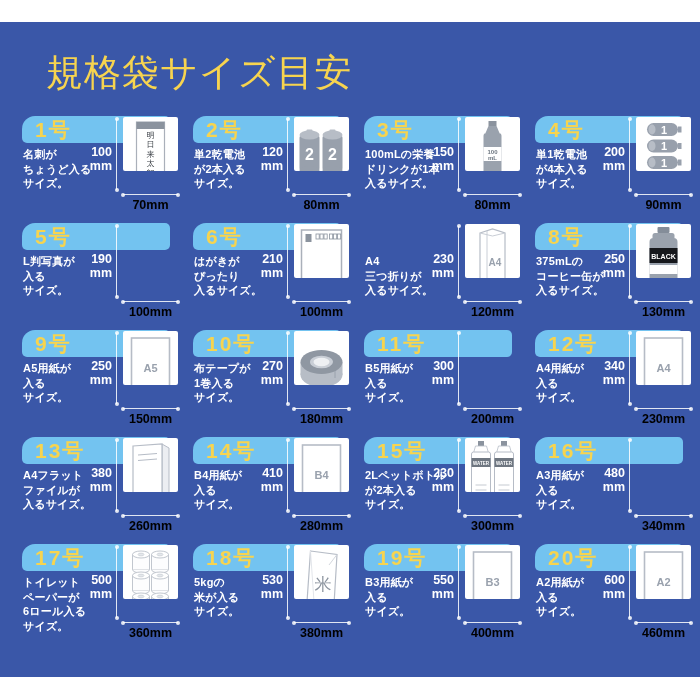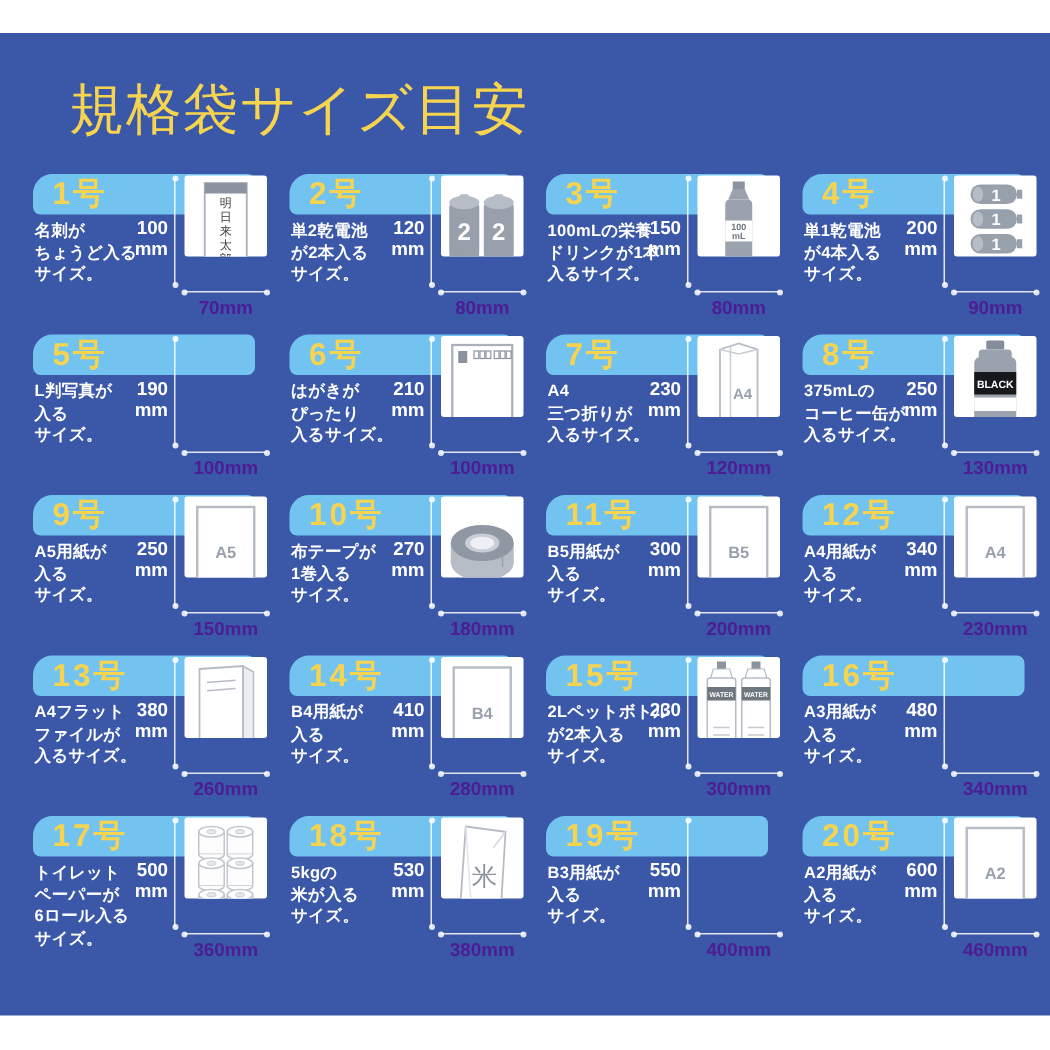--- a/index.html
+++ b/index.html
@@ -27,21 +27,21 @@
   .vline::before,.vline::after{content:"";position:absolute;left:-1.5px;width:4px;height:4px;
     border-radius:50%;background:var(--line);}
   .vline::before{top:-2px;} .vline::after{bottom:-2px;}
   .hdim{position:absolute;right:67px;top:30px;text-align:right;color:#fff;font-weight:bold;
     font-size:12.5px;line-height:1.1;}
   .hdim span{display:block;}
   .wline{position:absolute;right:1px;top:78px;width:55px;height:1px;background:var(--line);}
   .wline::before,.wline::after{content:"";position:absolute;top:-1.5px;width:4px;height:4px;
     border-radius:50%;background:var(--line);}
   .wline::before{left:-2px;} .wline::after{right:-2px;}
-  .wdim{position:absolute;right:1px;top:82px;width:55px;text-align:center;color:#4c1d95;
+  .wdim{position:absolute;right:1px;top:82px;width:55px;text-align:center;color:#000000;
     font-weight:bold;font-size:12.5px;}
   svg text{font-family:"Liberation Sans","DejaVu Sans",sans-serif;}
 </style>
 </head>
 <body>
 
 <div class="stage">
   <div class="panel"></div>
   <h1 class="title">規格袋サイズ目安</h1>
   <div class="grid">
@@ -192,23 +192,20 @@
             <rect x="30" y="10" width="3.2" height="5" fill="none" stroke="#8b939e" stroke-width="0.8"></rect>
             <rect x="35.5" y="10" width="3.2" height="5" fill="none" stroke="#8b939e" stroke-width="0.8"></rect>
             <rect x="39.5" y="10" width="3.2" height="5" fill="none" stroke="#8b939e" stroke-width="0.8"></rect>
             <rect x="43.5" y="10" width="3.2" height="5" fill="none" stroke="#8b939e" stroke-width="0.8"></rect>
           </svg>
         </div>
     <div class="wline"></div>
     <div class="wdim">100mm</div>
   </div>
       <div class="card">
-    <div class="bar">
-      <span class="num">7号</span>
-    </div>
     <div class="desc">A4
 三つ折りが
 入るサイズ。</div>
     <div class="hdim">
       <span class="hv">230</span>
       <span class="hu">mm</span>
     </div>
     <div class="vline"></div>
     <div class="bag">
           <svg viewBox="0 0 55 74">
@@ -297,26 +294,20 @@
       <span class="num">11号</span>
     </div>
     <div class="desc">B5用紙が
 入る
 サイズ。</div>
     <div class="hdim">
       <span class="hv">300</span>
       <span class="hu">mm</span>
     </div>
     <div class="vline"></div>
-    <div class="bag">
-          <svg viewBox="0 0 55 74">
-            <rect x="8.5" y="7" width="38" height="60" fill="#fff" stroke="#b6bcc6" stroke-width="1.6"></rect>
-            <text x="27.5" y="41" font-size="11" font-weight="bold" fill="#99a1ad" text-anchor="middle">B5</text>
-          </svg>
-        </div>
     <div class="wline"></div>
     <div class="wdim">200mm</div>
   </div>
       <div class="card">
     <div class="bar">
       <span class="num">12号</span>
     </div>
     <div class="desc">A4用紙が
 入る
 サイズ。</div>
@@ -496,20 +487,26 @@
       <span class="num">19号</span>
     </div>
     <div class="desc">B3用紙が
 入る
 サイズ。</div>
     <div class="hdim">
       <span class="hv">550</span>
       <span class="hu">mm</span>
     </div>
     <div class="vline"></div>
+    <div class="bag">
+          <svg viewBox="0 0 55 74">
+            <rect x="8.5" y="7" width="38" height="60" fill="#fff" stroke="#b6bcc6" stroke-width="1.6"></rect>
+            <text x="27.5" y="41" font-size="11" font-weight="bold" fill="#99a1ad" text-anchor="middle">B3</text>
+          </svg>
+        </div>
     <div class="wline"></div>
     <div class="wdim">400mm</div>
   </div>
       <div class="card">
     <div class="bar">
       <span class="num">20号</span>
     </div>
     <div class="desc">A2用紙が
 入る
 サイズ。</div>

